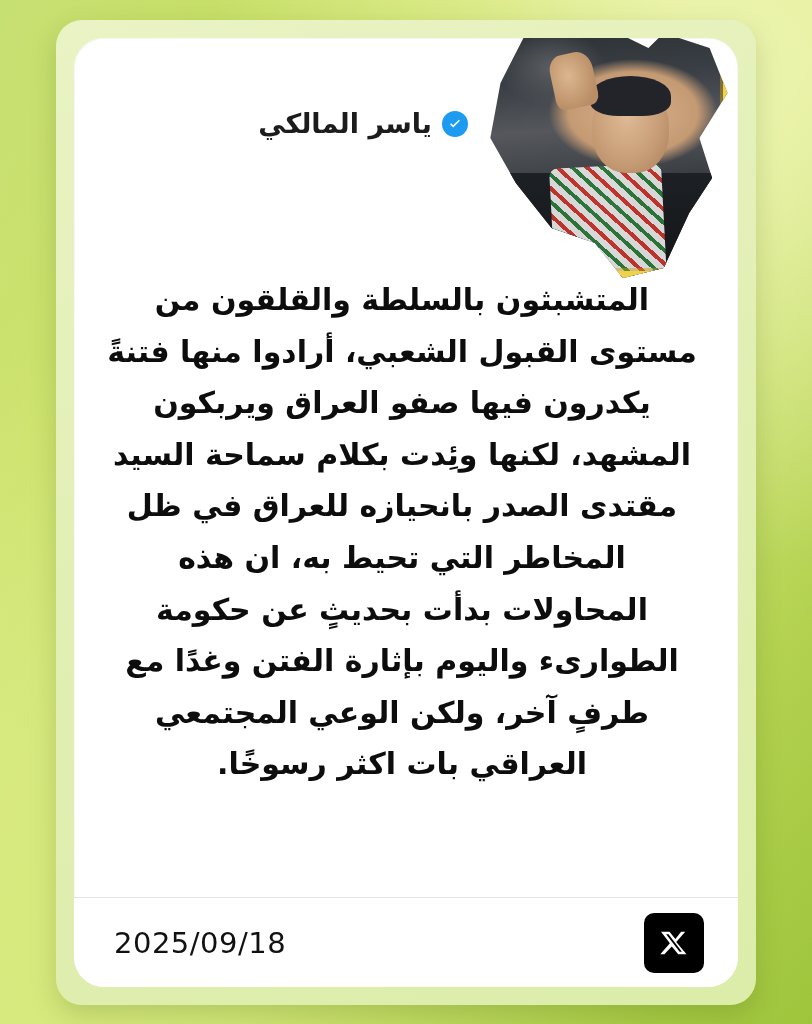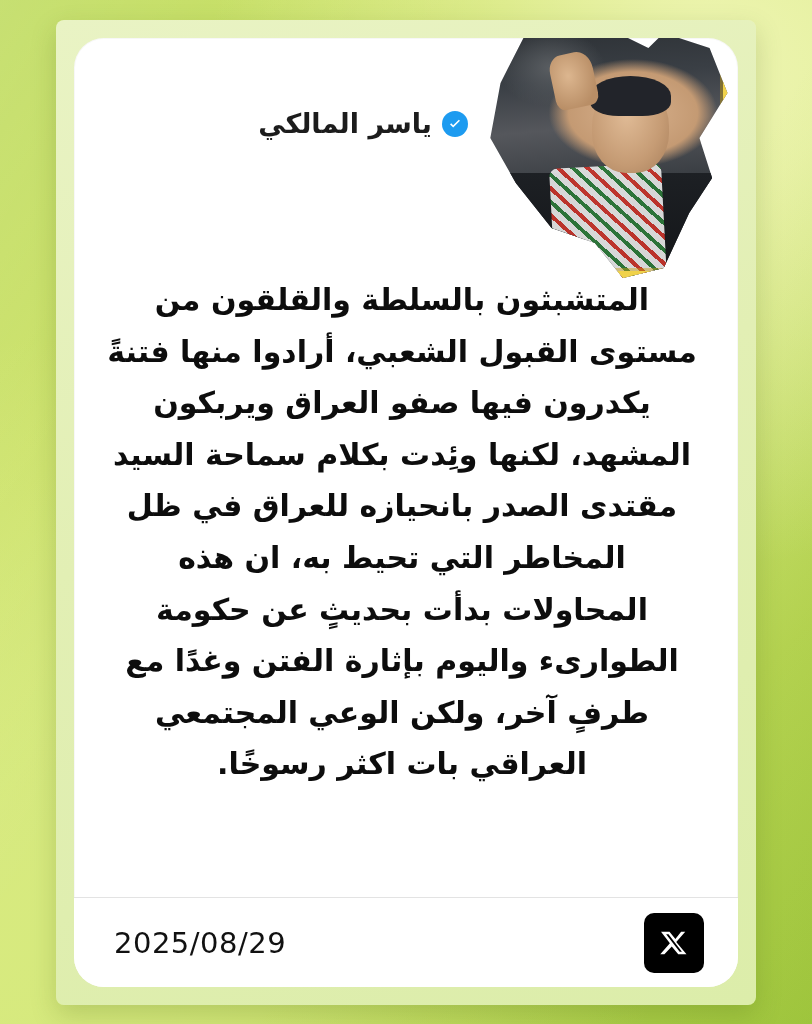--- a/index.html
+++ b/index.html
@@ -34,21 +34,21 @@
     pointer-events: none;
   }
 
   
   .card {
     position: absolute;
     left: 56px;
     top: 20px;
     width: 700px;
     height: 985px;
-    border-radius: 8px;
+    border-radius: 26px;
     background: linear-gradient(160deg, #e9f3c4 0%, #e2efb4 45%, #dcedaa 100%);
     box-shadow: 0 10px 26px rgba(70,95,20,0.22);
     overflow: hidden;
   }
   .card-inner {
     position: absolute;
     left: 18px;
     top: 18px;
     right: 18px;
     bottom: 18px;
@@ -243,21 +243,21 @@
             <div class="hand"></div>
           </div>
           <div class="outline"></div>
         </div>
 
       </div>
 
       <div class="body-text">المتشبثون بالسلطة والقلقون من مستوى القبول الشعبي، أرادوا منها فتنةً يكدرون فيها صفو العراق ويربكون المشهد، لكنها وئِدت بكلام سماحة السيد مقتدى الصدر بانحيازه للعراق في ظل المخاطر التي تحيط به، ان هذه المحاولات بدأت بحديثٍ عن حكومة الطوارىء واليوم بإثارة الفتن وغدًا مع طرفٍ آخر، ولكن الوعي المجتمعي العراقي بات اكثر رسوخًا.</div>
 
       <div class="footer">
-        <span class="date">2025/08/29</span>
+        <span class="date">2025/09/18</span>
         <span class="x-badge">
           <svg width="30" height="30" viewBox="0 0 24 24" aria-hidden="true">
             <path fill="#ffffff" d="M17.7 3h3.3l-7.2 8.2L22 21h-6.6l-5.2-6.3L4.3 21H1l7.7-8.8L1.6 3h6.8l4.7 5.8L17.7 3zm-1.2 16h1.8L7.6 4.9H5.7L16.5 19z"></path>
           </svg>
         </span>
       </div>
 
     </div>
   </div>
 

